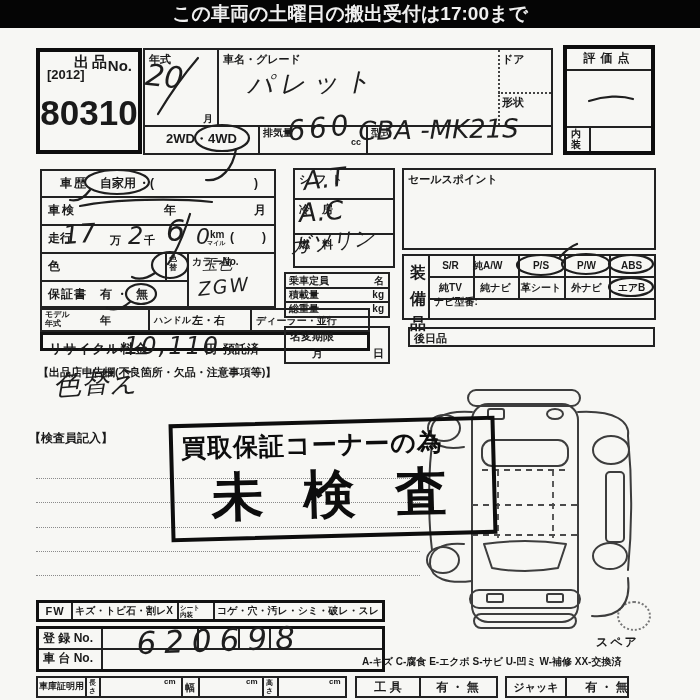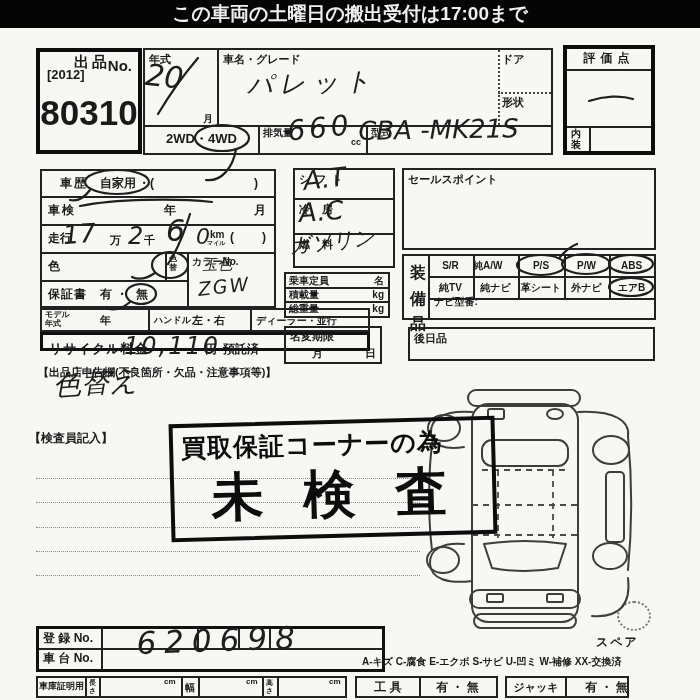--- a/index.html
+++ b/index.html
@@ -129,21 +129,21 @@
     <div class="ln" style="left:0;top:13px;width:102px;height:1.5px;"></div>
     <div class="ln" style="left:0;top:27px;width:102px;height:1.5px;"></div>
     <span class="l" style="left:3px;top:1px;font-size:10px;">乗車定員</span>
     <span class="l" style="right:4px;top:1px;font-size:10px;">名</span>
     <span class="l" style="left:3px;top:15px;font-size:10px;">積載量</span>
     <span class="l" style="right:4px;top:15px;font-size:10px;">kg</span>
     <span class="l" style="left:3px;top:29px;font-size:10px;">総重量</span>
     <span class="l" style="right:4px;top:29px;font-size:10px;">kg</span>
   </div>
 
-  <div class="bx" style="left:284px;top:326px;width:98px;height:38px;">
+  <div class="bx" style="left:284px;top:326px;width:106px;height:38px;">
     <span class="l" style="left:4px;top:2px;font-size:11px;">名変期限</span>
     <span class="l" style="left:26px;top:19px;font-size:11px;">月</span>
     <span class="l" style="right:4px;top:19px;font-size:11px;">日</span>
   </div>
 
   <div class="bx" style="left:402px;top:168px;width:254px;height:82px;">
     <span class="l" style="left:4px;top:3px;font-size:11px;">セールスポイント</span>
   </div>
 
   <div class="bx" style="left:402px;top:254px;width:254px;height:66px;">
@@ -161,21 +161,21 @@
     <span class="l" style="left:160px;top:4px;width:45px;text-align:center;font-size:10px;">P/W</span>
     <span class="l" style="left:205px;top:4px;width:45px;text-align:center;font-size:10px;">ABS</span>
     <span class="l" style="left:24px;top:26px;width:45px;text-align:center;font-size:10px;">純TV</span>
     <span class="l" style="left:69px;top:26px;width:45px;text-align:center;font-size:10px;">純ナビ</span>
     <span class="l" style="left:114px;top:26px;width:46px;text-align:center;font-size:10px;">革シート</span>
     <span class="l" style="left:160px;top:26px;width:45px;text-align:center;font-size:10px;">外ナビ</span>
     <span class="l" style="left:205px;top:26px;width:45px;text-align:center;font-size:10px;">エアB</span>
     <span class="l" style="left:30px;top:40px;font-size:10px;">ナビ型番:</span>
   </div>
 
-  <div class="bx" style="left:408px;top:327px;width:247px;height:34px;">
+  <div class="bx" style="left:408px;top:327px;width:247px;height:20px;">
     <span class="l" style="left:4px;top:3px;font-size:11px;">後日品</span>
   </div>
 
   <span class="l" style="left:29px;top:432px;font-size:12px;">【検査員記入】</span>
   <div class="dotline" style="left:36px;top:478px;width:384px;"></div>
   <div class="dotline" style="left:36px;top:502px;width:384px;"></div>
   <div class="dotline" style="left:36px;top:527px;width:384px;"></div>
   <div class="dotline" style="left:36px;top:551px;width:384px;"></div>
   <div class="dotline" style="left:36px;top:575px;width:384px;"></div>
 
@@ -213,20 +213,29 @@
   </svg>
 
   <div class="abs" style="left:617px;top:601px;width:34px;height:30px;border:2px dotted #777;border-radius:50%;"></div>
   <span class="l" style="left:596px;top:636px;font-size:12px;letter-spacing:2px;">スペア</span>
 
   <div class="stamp">
     <div class="stamp-l1">買取保証コーナーの為</div>
     <div class="stamp-l2">未検査</div>
   </div>
 
+  <div class="bx3" style="left:36px;top:600px;width:349px;height:22px;">
+    <div class="ln" style="left:32px;top:0;width:2px;height:16px;"></div>
+    <div class="ln" style="left:138px;top:0;width:2px;height:16px;"></div>
+    <div class="ln" style="left:174px;top:0;width:2px;height:16px;"></div>
+    <span class="l" style="left:0;top:2px;width:32px;text-align:center;font-size:11px;letter-spacing:1px;">FW</span>
+    <span class="l" style="left:36px;top:2px;font-size:10px;">キズ・トビ石・割レX</span>
+    <span class="l stk" style="left:141px;top:1px;width:23px;font-size:6.5px;">シート内装</span>
+    <span class="l" style="left:178px;top:2px;font-size:10px;">コゲ・穴・汚レ・シミ・破レ・スレ</span>
+  </div>
 
   <div class="bx3" style="left:36px;top:626px;width:349px;height:46px;">
     <div class="ln" style="left:0;top:19px;width:343px;height:2px;"></div>
     <div class="ln" style="left:62px;top:0;width:2px;height:40px;"></div>
     <div class="ln" style="left:158px;top:0;width:2px;height:19px;"></div>
     <div class="ln" style="left:199px;top:0;width:2px;height:19px;"></div>
     <div class="ln" style="left:230px;top:0;width:2px;height:19px;"></div>
     <span class="l" style="left:4px;top:3px;font-size:12px;">登 録 No.</span>
     <span class="l" style="left:4px;top:23px;font-size:12px;">車 台 No.</span>
   </div>

